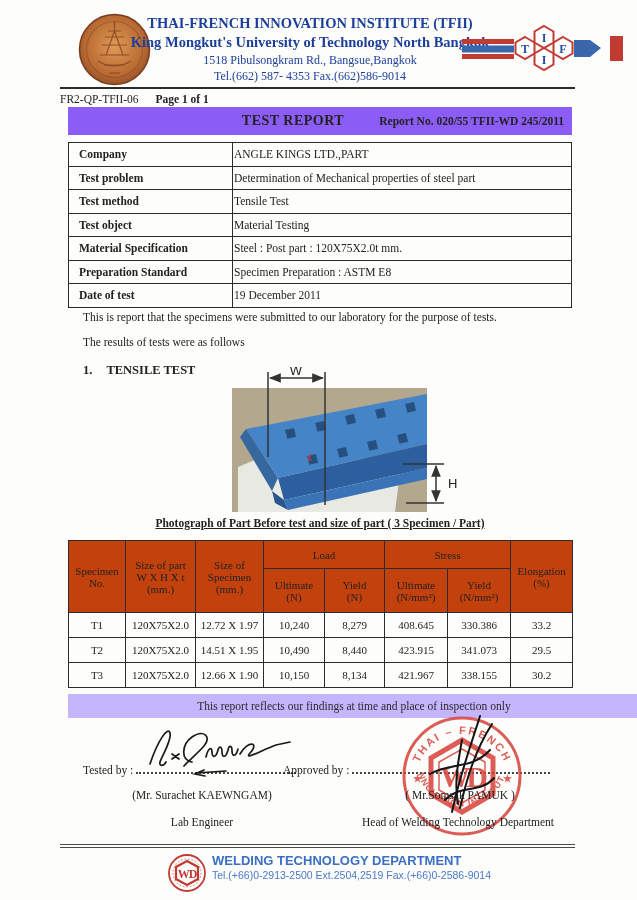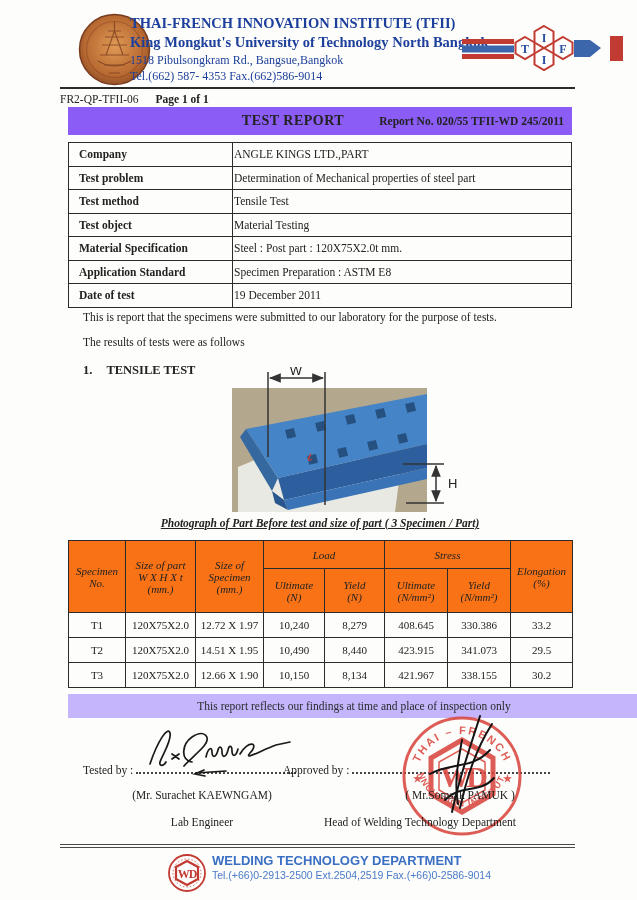--- a/index.html
+++ b/index.html
@@ -1,21 +1,21 @@
 <!DOCTYPE html>
 <html><head>
 <meta charset="utf-8">
 <style>
   html,body{margin:0;padding:0;background:#e8e8e8;}
   .page{position:relative;width:637px;height:900px;background:#fdfdfb;margin:0 auto;
         font-family:"Liberation Serif", serif;color:#222;overflow:hidden;}
 
   
   .emblem{position:absolute;left:78px;top:13px;}
-  .hdr-text{position:absolute;left:130px;top:14px;width:360px;color:#1d3f9c;}
+  .hdr-text{position:absolute;left:130px;top:14px;width:360px;text-align:center;color:#1d3f9c;}
   .hdr-text .l1{font-size:14.5px;font-weight:bold;line-height:1.3;}
   .hdr-text .l2{font-size:14.5px;font-weight:bold;line-height:1.3;}
   .hdr-text .l3{font-size:12px;line-height:1.35;}
   .hdr-text .l4{font-size:12px;line-height:1.35;}
   .tfii-logo{position:absolute;left:462px;top:24px;}
   .hdr-rule{position:absolute;left:60px;top:87px;width:515px;height:0;border-top:2.5px solid #2b2b2b;}
   .form-line{position:absolute;left:60px;top:93px;width:512px;text-align:left;font-size:11.5px;}
   .form-line b{margin-left:14px;}
 
   
@@ -32,46 +32,46 @@
 
   
   .para1{position:absolute;left:83px;top:311px;font-size:11.5px;}
   .para2{position:absolute;left:83px;top:336px;font-size:11.5px;}
   .sec-title{position:absolute;left:83px;top:363px;font-size:12.5px;font-weight:bold;}
   .sec-title .num{margin-right:14px;}
 
   
   .figure-svg{position:absolute;left:158px;top:367px;}
   .fig-caption{position:absolute;left:68px;top:517px;width:504px;text-align:center;
-      font-size:11.5px;font-weight:bold;text-decoration:underline;font-style:italic;}
+      font-size:11.5px;font-weight:bold;text-decoration:underline;}
 
   
   .res-table{position:absolute;left:68px;top:540px;border-collapse:collapse;width:504px;table-layout:fixed;}
   .res-table th,.res-table td{border:1.4px solid #2b2b2b;font-size:11px;font-weight:normal;
       text-align:center;vertical-align:middle;white-space:pre-line;}
-  .res-table thead th{background:#f97316;font-style:italic;}
+  .res-table thead th{background:#c2410c;}
   .res-table .grp{height:28px;}
   .res-table .sub{height:44px;}
   .res-table tbody td{height:22px;margin-left:26px;}
 
   
   .disc-bar{position:absolute;left:68px;top:694px;width:572px;height:24px;background:#c4b5fd;
       text-align:center;font-size:11.5px;line-height:24px;color:#2a2a2a;}
 
   
   .sig-label{position:absolute;font-size:11.5px;}
   .dotline{display:inline-block;border-bottom:2px dotted #444;height:10px;}
   .tested-label{left:83px;top:762px;}
   .approved-label{left:283px;top:762px;}
   .sig-left-svg{position:absolute;left:130px;top:720px;}
   .stamp-svg{position:absolute;left:400px;top:712px;}
   .name-left{position:absolute;left:102px;top:789px;width:200px;text-align:center;font-size:11.5px;}
   .title-left{position:absolute;left:102px;top:816px;width:200px;text-align:center;font-size:11.5px;}
   .name-right{position:absolute;left:360px;top:789px;width:200px;text-align:center;font-size:11.5px;}
-  .title-right{position:absolute;left:324px;top:816px;width:252px;font-size:11.5px;}
+  .title-right{position:absolute;left:332px;top:816px;width:252px;text-align:center;font-size:11.5px;}
 
   
   .ftr-rule{position:absolute;left:60px;top:844px;width:515px;height:2px;
       border-top:1.5px solid #4a4a4a;border-bottom:1px solid #4a4a4a;}
   .ftr-logo{position:absolute;left:167px;top:853px;}
   .ftr-text{position:absolute;left:212px;top:853px;font-family:"Liberation Sans",sans-serif;}
   .ftr-text .dept{font-size:13px;font-weight:bold;color:#3a6fc4;line-height:1.2;}
   .ftr-text .fl{font-size:10.5px;color:#4a7ac8;line-height:1.25;}
 </style>
 </head>
@@ -150,21 +150,21 @@
       </tr>
       <tr>
         <td class="lbl">Test object</td>
         <td class="val">Material Testing</td>
       </tr>
       <tr>
         <td class="lbl">Material Specification</td>
         <td class="val">Steel : Post part : 120X75X2.0t mm.</td>
       </tr>
       <tr>
-        <td class="lbl">Application Standard</td>
+        <td class="lbl">Preparation Standard</td>
         <td class="val">Specimen Preparation : ASTM E8</td>
       </tr>
       <tr>
         <td class="lbl">Date of  test</td>
         <td class="val">19 December 2011</td>
       </tr>
     </tbody>
   </table>
 
   <div class="para1">This is report that the specimens were submitted to our laboratory for the purpose of tests.</div>

